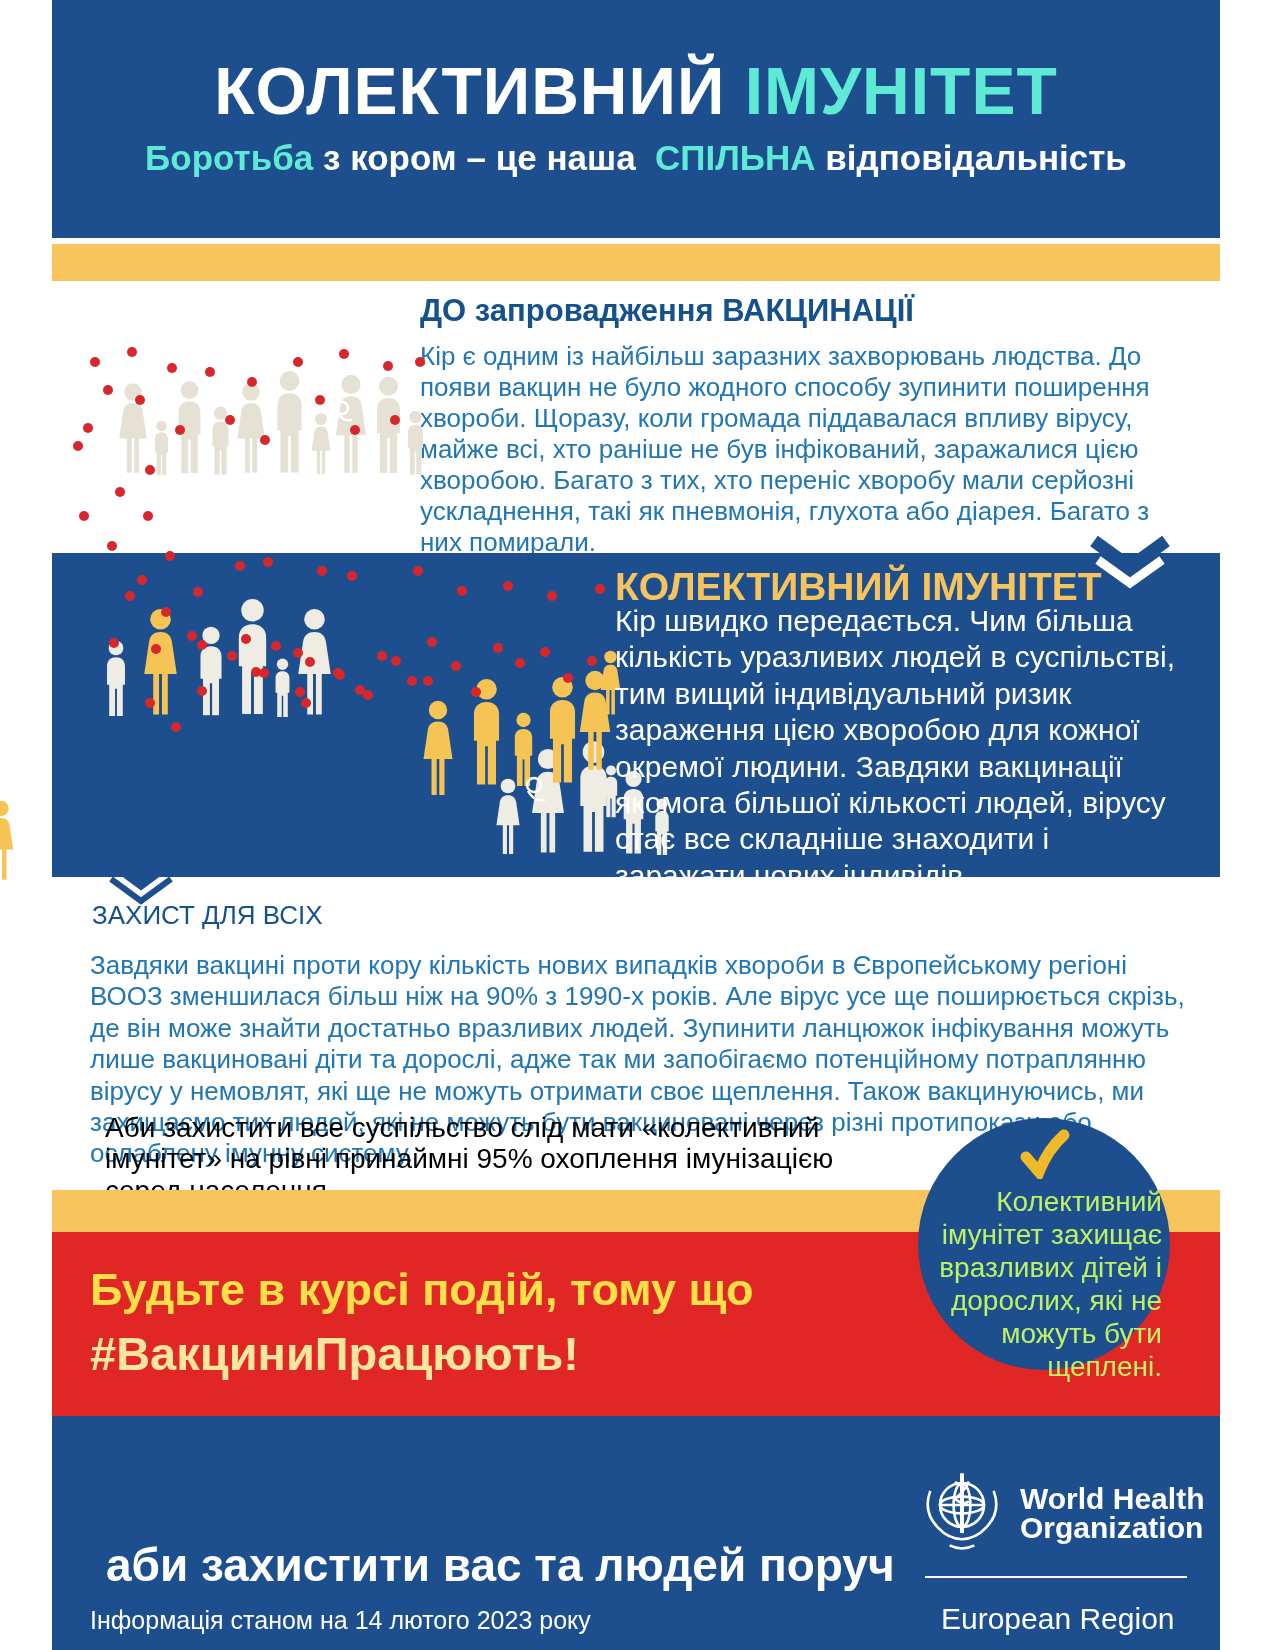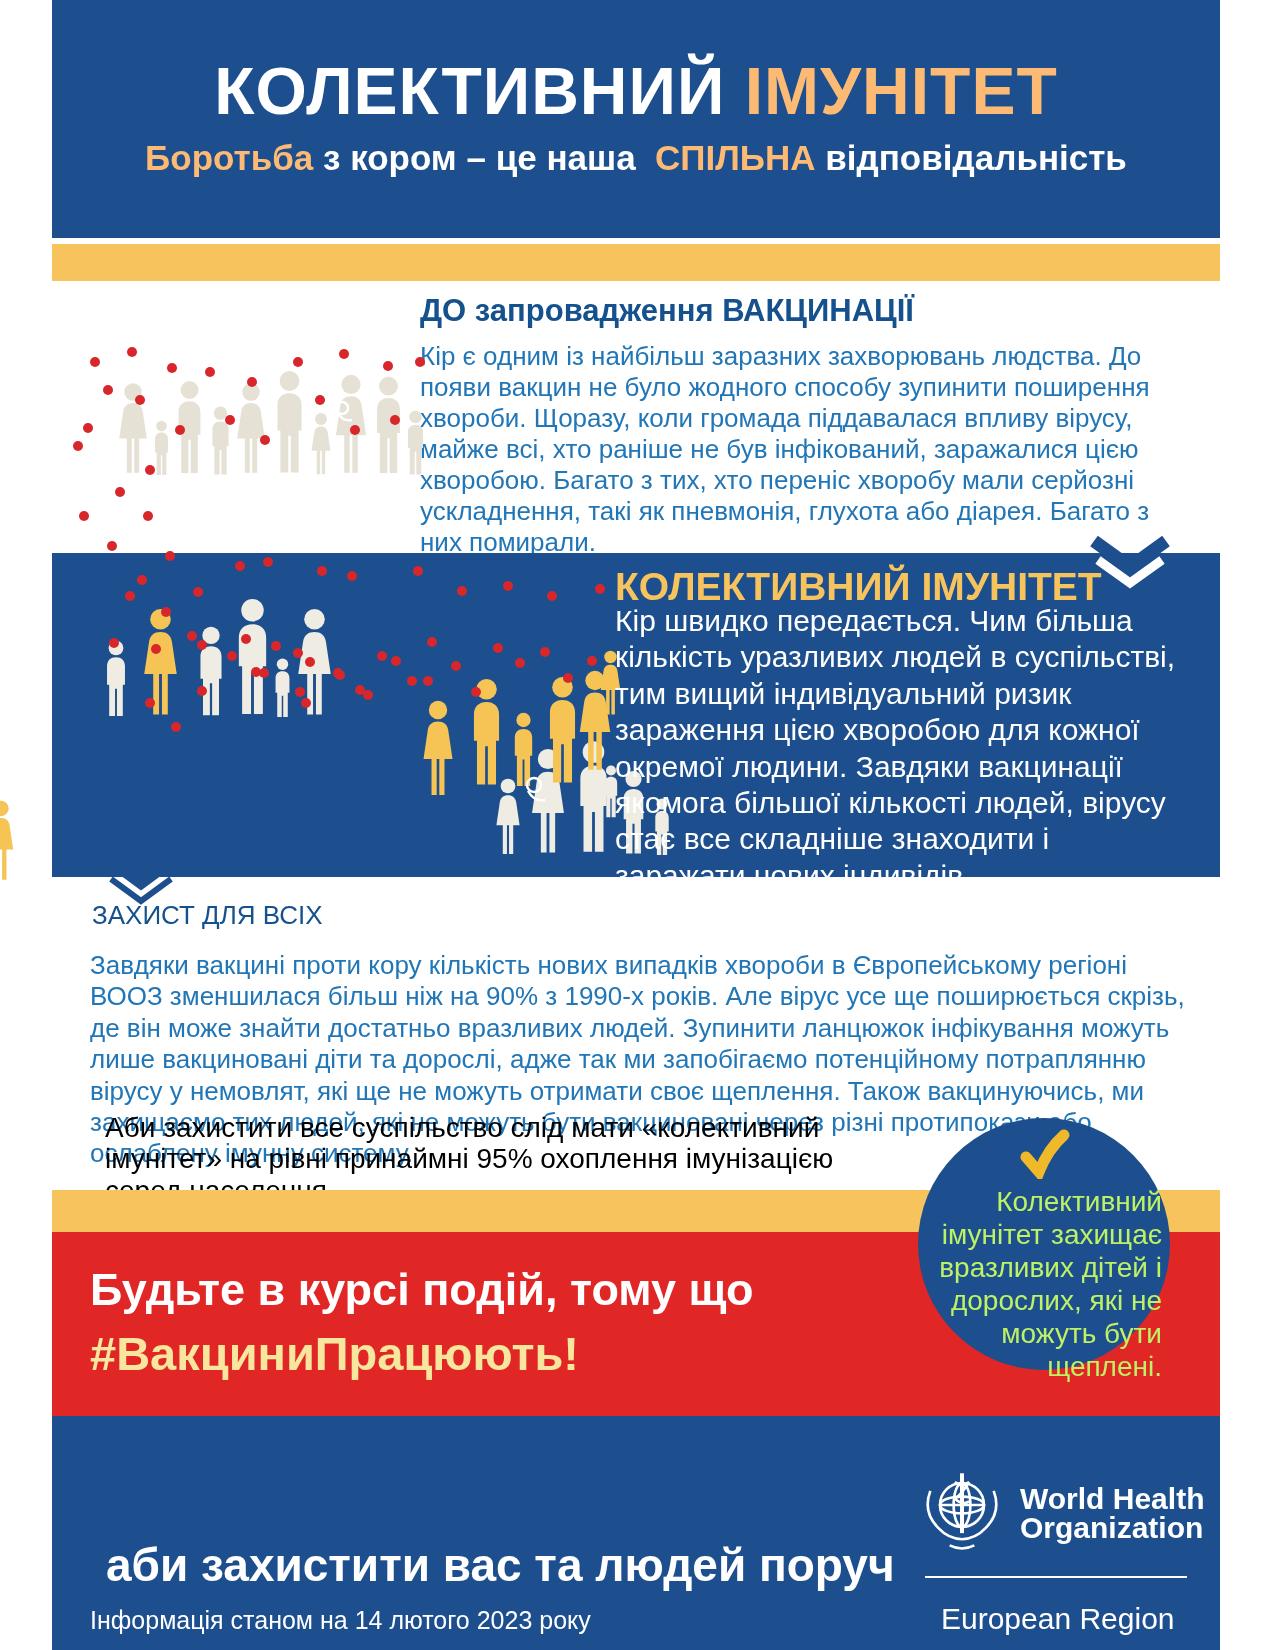--- a/index.html
+++ b/index.html
@@ -3,21 +3,21 @@
 <meta charset="utf-8">
 <style>
   html,body{margin:0;padding:0;background:#ffffff;}
   .page{position:relative;width:1275px;height:1650px;background:#ffffff;overflow:hidden;
         font-family:"Liberation Sans",sans-serif;}
 
   
   .header{position:absolute;left:52px;top:0;width:1168px;height:238px;background:#1d4f8f;}
   .header .title{margin:0;padding-top:58px;text-align:center;font-size:66px;font-weight:bold;
                  color:#ffffff;letter-spacing:1px;line-height:1.0;}
-  .accent{color:#fdba74;text-align:right;}
+  .accent{color:#5eead4;text-align:right;}
   .header .subtitle{margin:14px 0 0;text-align:center;font-size:35px;font-weight:bold;color:#ffffff;}
   .band-yellow-top{position:absolute;left:52px;top:244px;width:1168px;height:37px;background:#f6c35c;}
 
   
   .sec1-heading{position:absolute;left:420px;top:293px;margin:0;font-size:31px;font-weight:bold;color:#15518d;}
   .sec1-body{position:absolute;left:420px;top:341px;width:755px;margin:0;font-size:26px;
              line-height:31px;color:#2176b7;}
   .crowd1{position:absolute;left:50px;top:330px;}
 
   
@@ -40,21 +40,21 @@
 
   
   .badge{position:absolute;left:918px;top:1118px;width:252px;height:252px;border-radius:50%;
          background:#1d4f8f;z-index:6;text-align:center;}
   .badge-check{margin-top:9px;}
   .badge-text{margin:2px auto 0;width:236px;font-size:28px;line-height:33px;color:#bef264;text-align:right;}
 
   
   .band-yellow-mid{position:absolute;left:52px;top:1190px;width:1168px;height:42px;background:#f6c35c;z-index:1;}
   .band-red{position:absolute;left:52px;top:1232px;width:1168px;height:184px;background:#e12726;z-index:1;}
-  .band-red .l1{position:absolute;left:38px;top:32px;margin:0;font-size:45px;font-weight:bold;color:#ffffff;}
+  .band-red .l1{position:absolute;left:38px;top:32px;margin:0;font-size:45px;font-weight:bold;color:#fde047;}
   .band-red .l2{position:absolute;left:38px;top:94px;margin:0;font-size:47px;font-weight:bold;color:#f8e59e;}
 
   
   .footer{position:absolute;left:52px;top:1416px;width:1168px;height:234px;background:#1d4f8f;z-index:1;}
   .footer .f1{position:absolute;left:38px;top:48px;margin:0;font-size:46px;font-weight:bold;color:#ffffff;}
   .footer .f2{position:absolute;left:38px;top:106px;margin:16px;font-size:46px;font-weight:bold;color:#ffffff;}
   .footer .date{position:absolute;left:38px;top:190px;margin:0;font-size:25px;color:#ffffff;}
   .who{position:absolute;left:866px;top:50px;width:290px;}
   .who-emblem{position:absolute;left:0;top:2px;}
   .who-name{position:absolute;left:102px;top:18px;margin:0;font-size:30px;line-height:29px;

